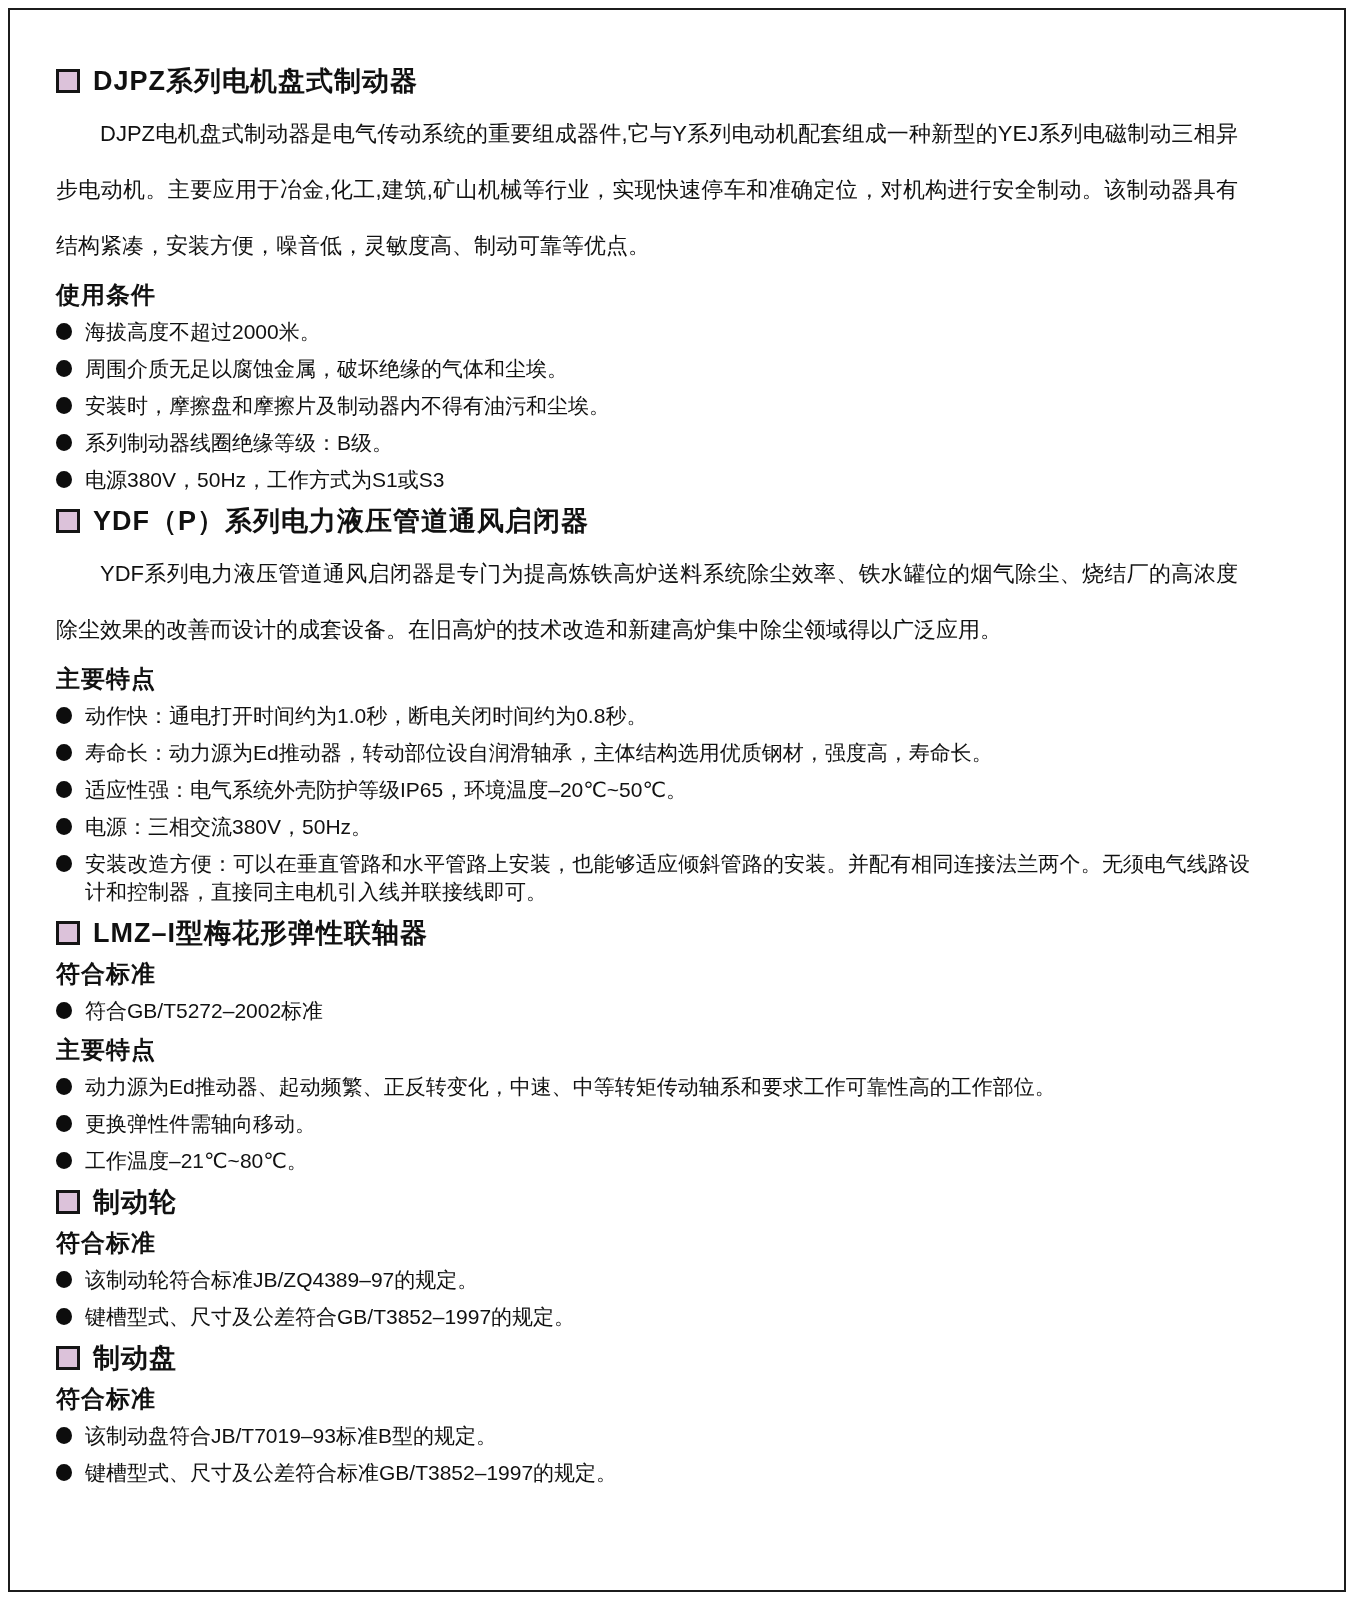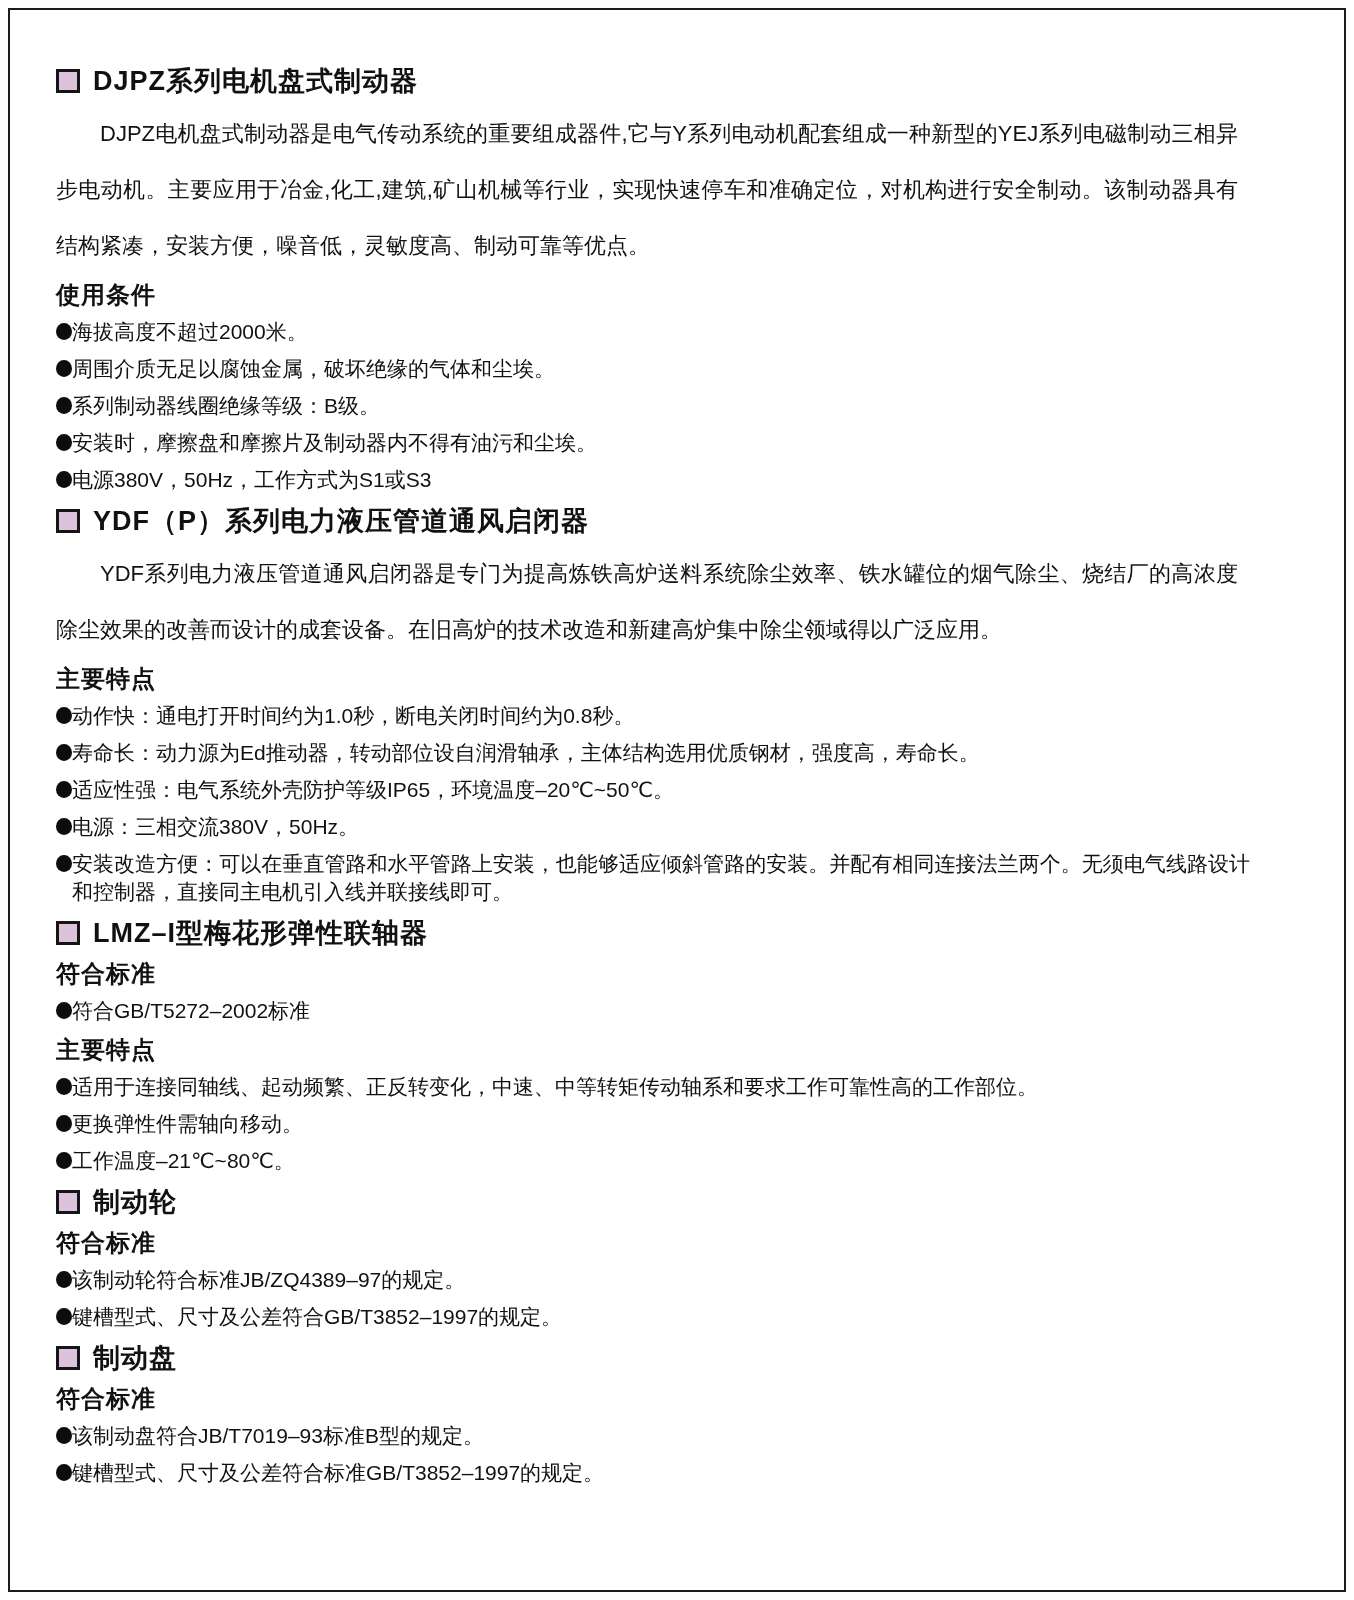--- a/index.html
+++ b/index.html
@@ -56,20 +56,21 @@
   .subheading {
     font-size: 24px;
     font-weight: bold;
     line-height: 32px;
     margin: 5px 0 7px 0;
     letter-spacing: 1px;
   }
   .bullet {
     display: flex;
     align-items: flex-start;
+    gap: 13px;
     margin: 0 0 9px 0;
     font-size: 21px;
     line-height: 28px;
   }
   .dot {
     width: 16px;
     height: 17px;
     border-radius: 50%;
     background: #0d0d0d;
     flex: none;
@@ -94,25 +95,25 @@
     <div class="bullet">
       <div class="dot"></div>
       <div class="bullet-text">海拔高度不超过2000米。</div>
     </div>
     <div class="bullet">
       <div class="dot"></div>
       <div class="bullet-text">周围介质无足以腐蚀金属，破坏绝缘的气体和尘埃。</div>
     </div>
     <div class="bullet">
       <div class="dot"></div>
-      <div class="bullet-text">系列制动器线圈绝缘等级：B级。</div>
+      <div class="bullet-text">安装时，摩擦盘和摩擦片及制动器内不得有油污和尘埃。</div>
     </div>
     <div class="bullet">
       <div class="dot"></div>
-      <div class="bullet-text">安装时，摩擦盘和摩擦片及制动器内不得有油污和尘埃。</div>
+      <div class="bullet-text">系列制动器线圈绝缘等级：B级。</div>
     </div>
     <div class="bullet">
       <div class="dot"></div>
       <div class="bullet-text">电源380V，50Hz，工作方式为S1或S3</div>
     </div>
     <div class="section-heading">
       <div class="marker-square"></div>
       <div class="section-title-text">YDF（P）系列电力液压管道通风启闭器</div>
     </div>
     <div class="intro">YDF系列电力液压管道通风启闭器是专门为提高炼铁高炉送料系统除尘效率、铁水罐位的烟气除尘、烧结厂的高浓度除尘效果的改善而设计的成套设备。在旧高炉的技术改造和新建高炉集中除尘领域得以广泛应用。</div>
@@ -142,21 +143,21 @@
       <div class="section-title-text">LMZ–I型梅花形弹性联轴器</div>
     </div>
     <div class="subheading">符合标准</div>
     <div class="bullet">
       <div class="dot"></div>
       <div class="bullet-text">符合GB/T5272–2002标准</div>
     </div>
     <div class="subheading">主要特点</div>
     <div class="bullet">
       <div class="dot"></div>
-      <div class="bullet-text">适用于连接同轴线、起动频繁、正反转变化，中速、中等转矩传动轴系和要求工作可靠性高的工作部位。</div>
+      <div class="bullet-text">动力源为Ed推动器、起动频繁、正反转变化，中速、中等转矩传动轴系和要求工作可靠性高的工作部位。</div>
     </div>
     <div class="bullet">
       <div class="dot"></div>
       <div class="bullet-text">更换弹性件需轴向移动。</div>
     </div>
     <div class="bullet">
       <div class="dot"></div>
       <div class="bullet-text">工作温度–21℃~80℃。</div>
     </div>
     <div class="section-heading">

